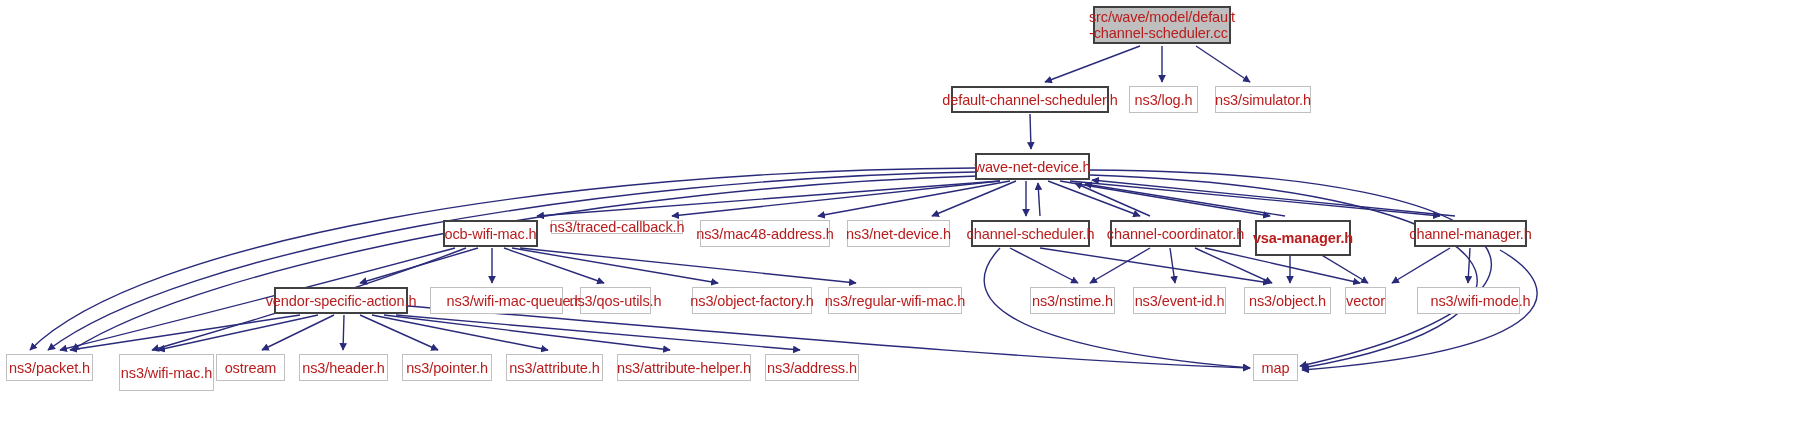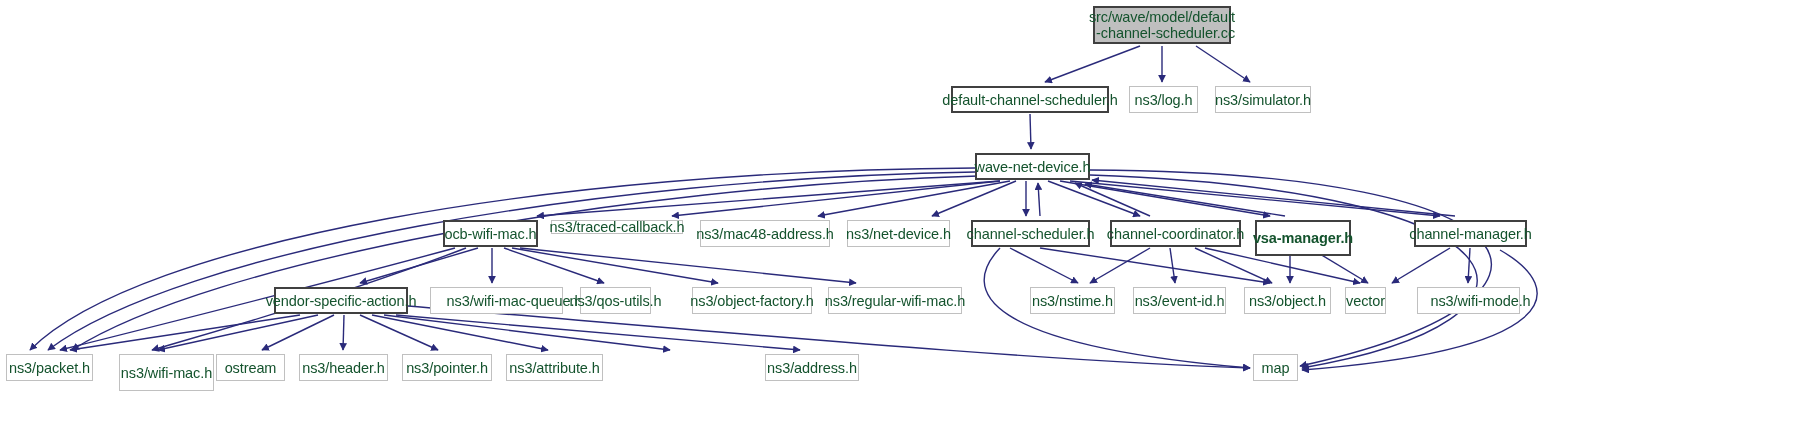--- a/index.html
+++ b/index.html
@@ -22,24 +22,24 @@
     width: 1817px;
     height: 445px;
     pointer-events: none;
   }
   .node {
     position: absolute;
     box-sizing: border-box;
     display: flex;
     align-items: center;
     justify-content: center;
-    text-align: right;
+    text-align: left;
     background: #ffffff;
     border: 1px solid #c0c0c0;
-    color: #14532d;
+    color: #b91c1c;
     font-size: 14.5px;
     line-height: 16px;
     white-space: pre;
     letter-spacing: -0.1px;
   }
   .node.bold {
     border: 2px solid #404040;
   }
   .node.root {
     background: #bfbfbf;
@@ -144,15 +144,16 @@
     <div class="node" style="left: 1133px; top: 287px; width: 93px; height: 27px;">ns3/event-id.h</div>
     <div class="node" style="left: 1244px; top: 287px; width: 87px; height: 27px;">ns3/object.h</div>
     <div class="node" style="left: 1345px; top: 287px; width: 41px; height: 27px;">vector</div>
     <div class="node" style="left: 1417px; top: 287px; width: 103px; height: 27px; padding-left: 24px;">ns3/wifi-mode.h</div>
     <div class="node" style="left: 6px; top: 354px; width: 87px; height: 27px;">ns3/packet.h</div>
     <div class="node" style="left: 119px; top: 354px; width: 95px; height: 37px;">ns3/wifi-mac.h</div>
     <div class="node" style="left: 216px; top: 354px; width: 69px; height: 27px;">ostream</div>
     <div class="node" style="left: 299px; top: 354px; width: 89px; height: 27px;">ns3/header.h</div>
     <div class="node" style="left: 402px; top: 354px; width: 90px; height: 27px;">ns3/pointer.h</div>
     <div class="node" style="left: 506px; top: 354px; width: 97px; height: 27px;">ns3/attribute.h</div>
+    <div class="node" style="left: 617px; top: 354px; width: 134px; height: 27px;">ns3/attribute-helper.h</div>
     <div class="node" style="left: 765px; top: 354px; width: 94px; height: 27px;">ns3/address.h</div>
     <div class="node" style="left: 1253px; top: 354px; width: 45px; height: 27px;">map</div>
   </div>
 
 </body></html>

